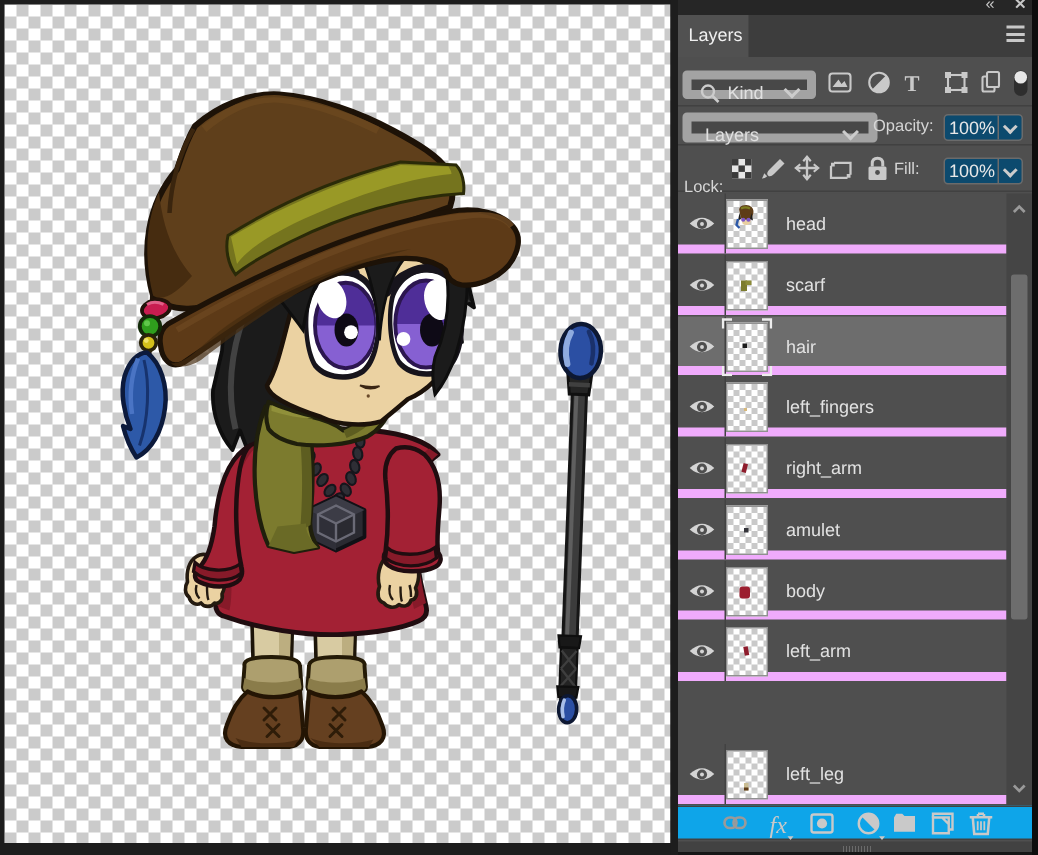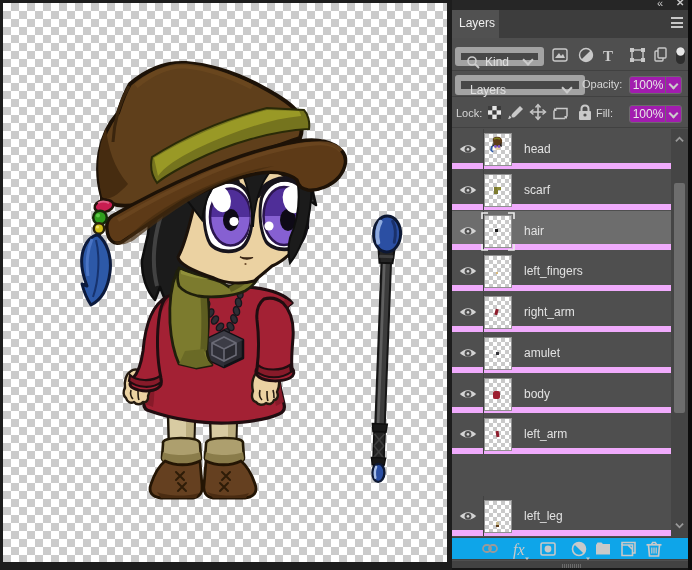--- a/index.html
+++ b/index.html
@@ -41,21 +41,21 @@
   #kinddd .lbl { position:absolute; left:24px; top:2px; }
   #kinddd .chev { position:absolute; right:6px; top:2px; }
   #blenddd { left:3px; top:3px; width:130px; height:20px; font-size:12px; }
   #blenddd .lbl { position:absolute; left:9px; top:2px; }
   #blenddd .chev { position:absolute; right:8px; top:2px; }
 
   .chev { width:8px; height:8px; }
   .chev:before { content:""; position:absolute; width:6px; height:6px; border-right:2px solid #ccc;
     border-bottom:2px solid #ccc; transform:rotate(45deg); margin-top:1px; }
 
-  .numbox { position:absolute; border:1px solid #6b6b6b; border-radius:3px; background:#a21caf;
+  .numbox { position:absolute; border:1px solid #6b6b6b; border-radius:3px; background:#0c4a6e;
     color:#e8e8e8; font-size:12px; }
   .numbox .val { position:absolute; left:0; top:0; width:36px; text-align:center; }
   .numbox .btn { position:absolute; right:0; top:0; width:16px; height:100%; border-left:1px solid #6b6b6b; }
   .numbox .btn:before { content:""; position:absolute; left:4px; top:4px; width:5px; height:5px;
     border-right:2px solid #ccc; border-bottom:2px solid #ccc; transform:rotate(45deg); }
 
   .label { position:absolute; color:#d6d6d6; font-size:11px; }
 
   
   #list { position:absolute; left:0; top:129px; width:236px; height:408px; background:#4f4f4f; }
@@ -315,21 +315,21 @@
           <span class="chev"></span>
         </div>
       <span class="label" style="left:130px; top:6px; width:45px; text-align:left;">Opacity:</span>
       <div class="numbox" style="left:177px; top:4px; width:53px; height:18px;">
         <span class="val" style="top:1px;">100%</span>
           <span class="btn"></span>
       </div>
     </div>
 
     <div class="ctlrow" id="lockrow">
-      <span class="label" style="left:4px; top:9px;">Lock:</span>
+      <span class="label" style="left:4px; top:21px;">Lock:</span>
       <svg width="110" height="20" style="position:absolute;left:34px;top:4px" viewBox="0 0 110 20" id="lockicons">
         <g fill="#c9c9c9">
           <rect x="2" y="4" width="13" height="13" fill="#e6e6e6"></rect>
           <rect x="2" y="4" width="4.3" height="4.3" fill="#3d3d3d"></rect>
             <rect x="10.7" y="4" width="4.3" height="4.3" fill="#3a3a3a"></rect>
           <rect x="6.3" y="8.3" width="4.3" height="4.3" fill="#3a3a3a"></rect>
           <rect x="2" y="12.7" width="4.3" height="4.3" fill="#3a3a3a"></rect>
             <rect x="10.7" y="12.7" width="4.3" height="4.3" fill="#3a3a3a"></rect>
           <path d="M34 4 L37 7 L30 14 Q27.5 16.5 26 15 Q24.5 13.5 27 11 Z"></path>
           <path d="M25.5 15.5 Q24 17 22 17 Q23 15 23.5 13.5 Z"></path>

